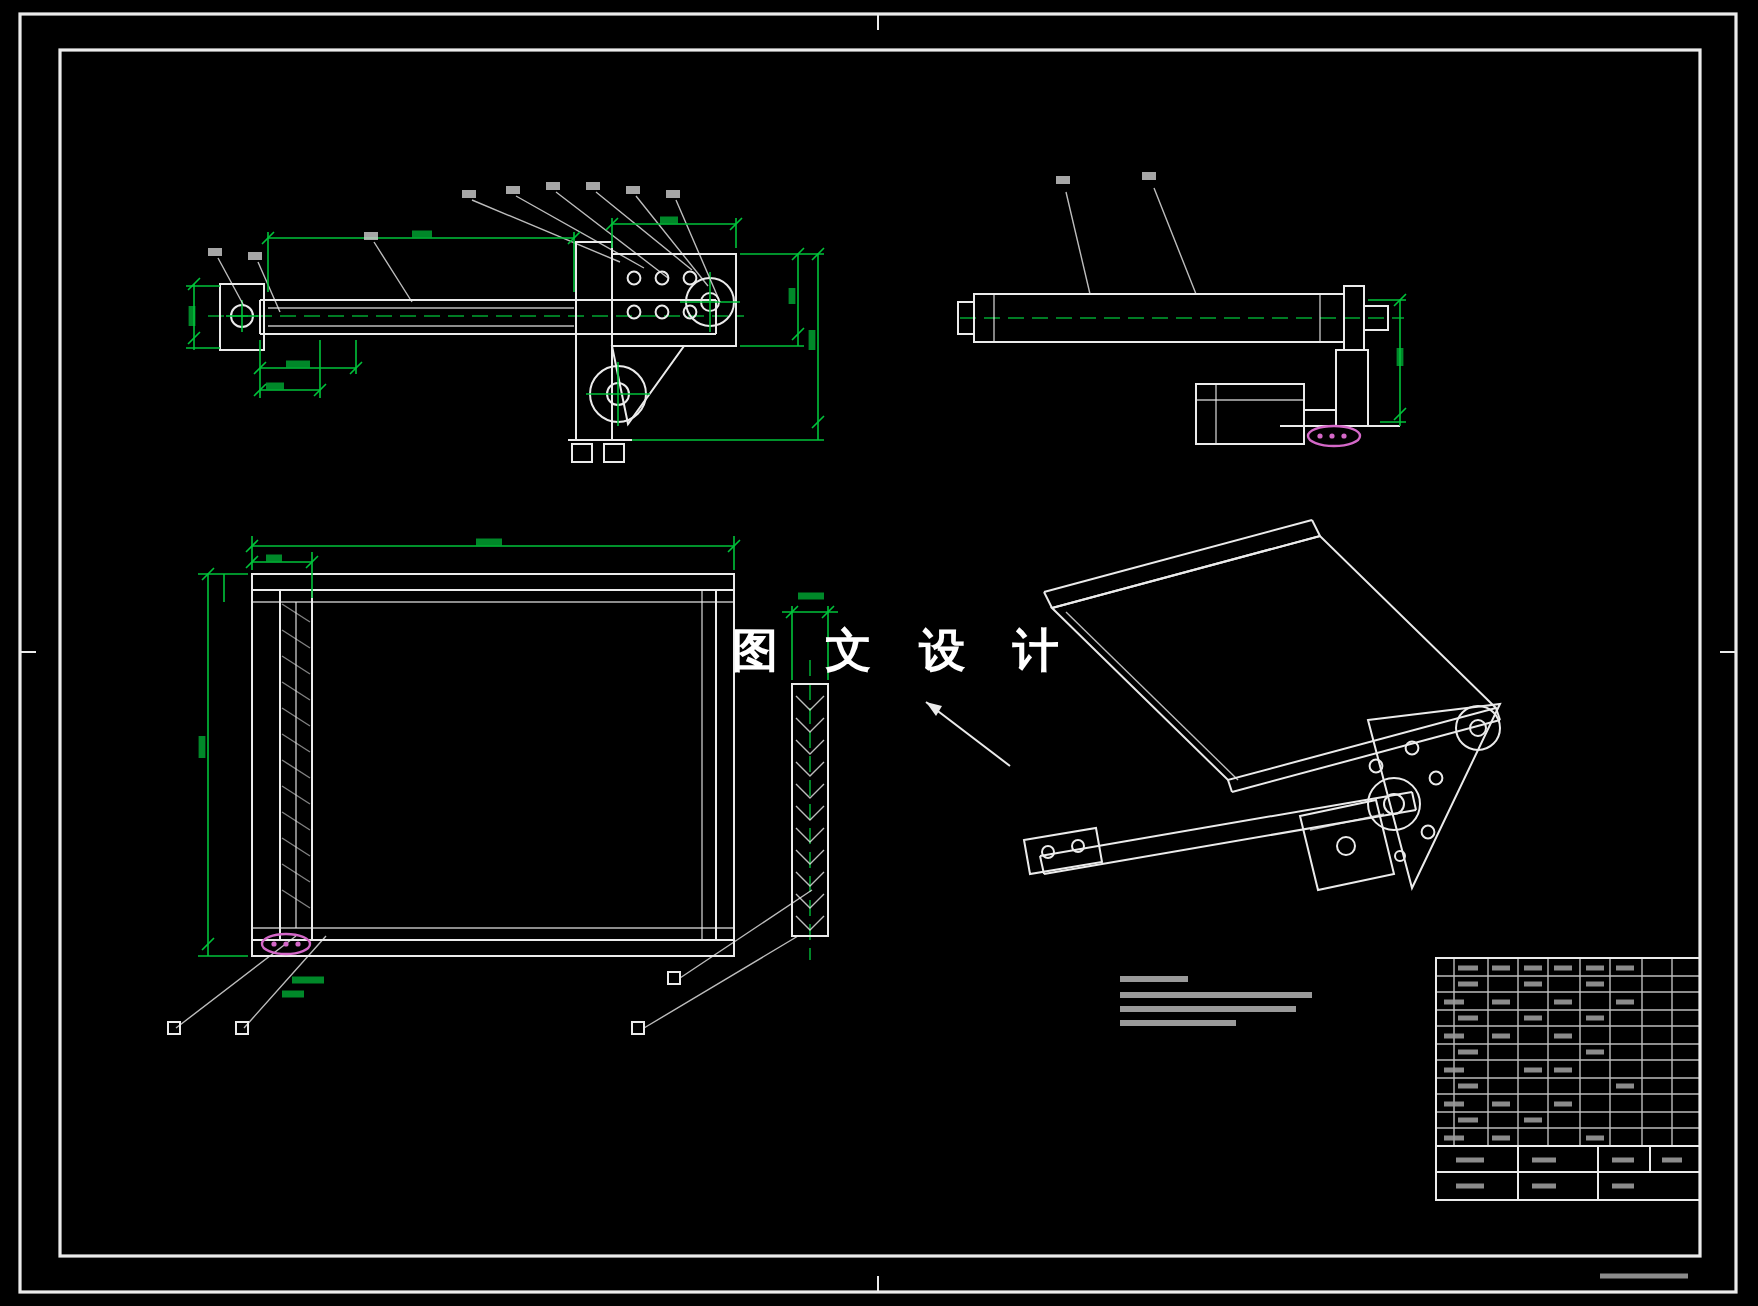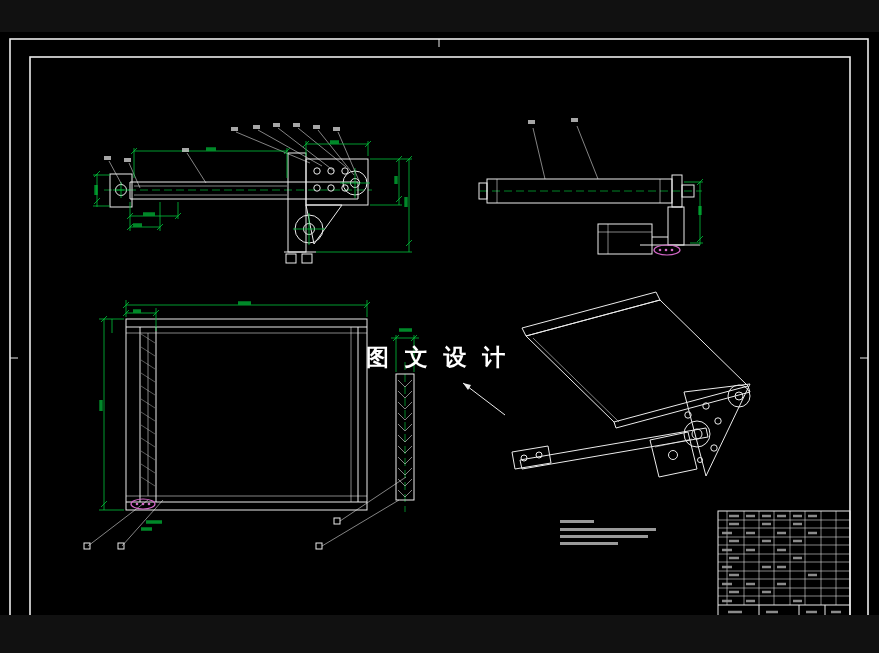--- a/index.html
+++ b/index.html
@@ -3,22 +3,22 @@
 <meta charset="utf-8">
 <style>
   :root{
     --bg:#000000;
     --paper-line:#ebebeb;
     --dim-line:#00c23a;
     --highlight:#d468c8;
     --muted-text:#9a9a9a;
   }
   html,body{margin:0;padding:0;background:#111;}
-  .canvas{position:relative;width:879px;height:583px;background:var(--bg);overflow:hidden;
-          font-family:Liberation Serif, serif;margin-top:32px;}
+  .canvas{position:relative;width:879px;height:653px;background:var(--bg);overflow:hidden;
+          font-family:Liberation Mono, monospace;}
   svg{position:absolute;left:0;top:0;}
   .w{stroke:var(--paper-line);stroke-width:1;fill:none;}
   .w2{stroke:var(--paper-line);stroke-width:1.6;fill:none;}
   .wl{stroke:var(--paper-line);stroke-width:.7;fill:none;opacity:.8;}
   .g{stroke:var(--dim-line);stroke-width:.8;fill:none;}
   .gd{stroke:var(--dim-line);stroke-width:.8;fill:none;stroke-dasharray:8 4;opacity:.85;}
   .tg{stroke:var(--dim-line);stroke-width:3.4;fill:none;opacity:.7;}
   .tw{stroke:#cfcfcf;stroke-width:4;fill:none;opacity:.8;}
   .tn{stroke:var(--muted-text);stroke-width:2.4;fill:none;opacity:.9;}
   .mf{fill:var(--highlight);stroke:none;}

